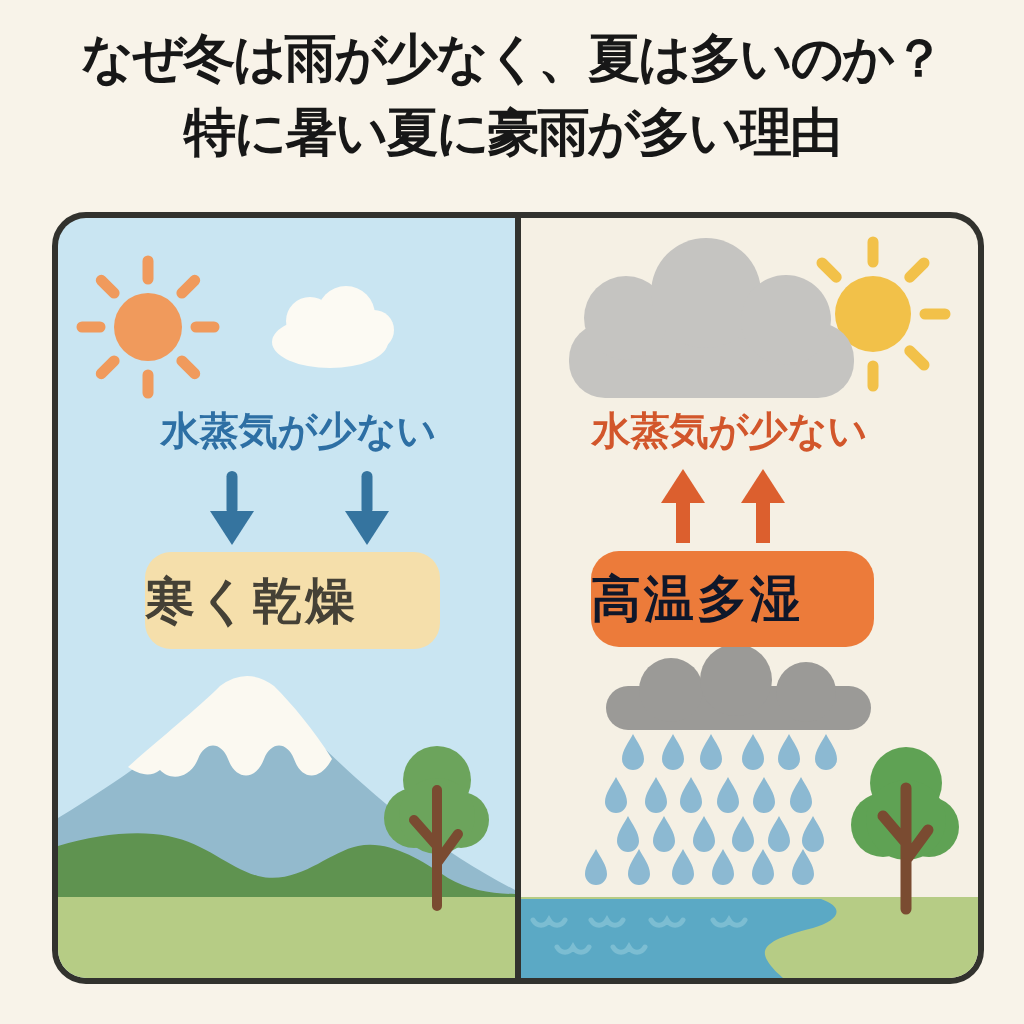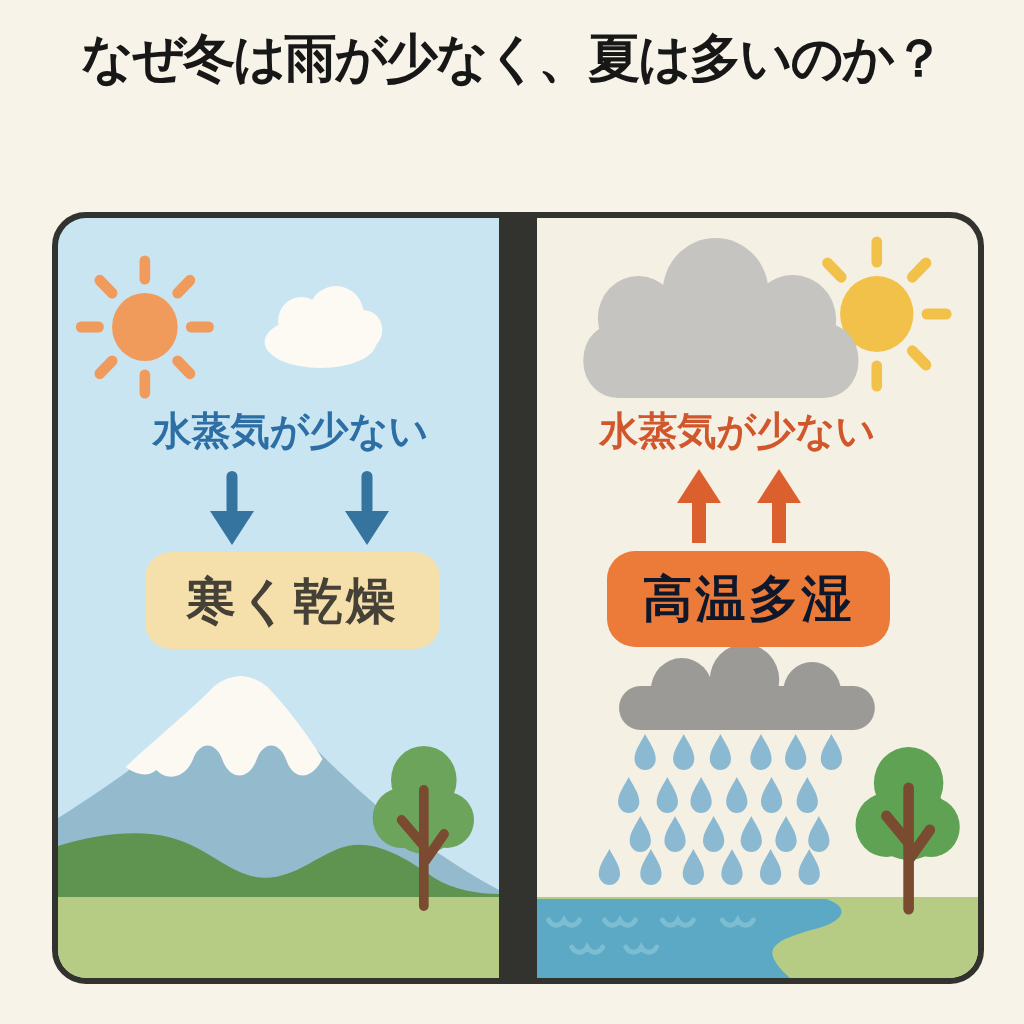--- a/index.html
+++ b/index.html
@@ -14,59 +14,59 @@
     position:absolute;top:22px;left:0;width:1024px;
     text-align:center;color:var(--title-color,#171717);
     font-weight:900;font-size:52px;line-height:1.42;
     letter-spacing:-2px;
   }
   .frame{
     position:absolute;left:52px;top:212px;width:932px;height:772px;
     box-sizing:border-box;border:6px solid var(--frame-border,#32322e);
     border-radius:34px;overflow:hidden;display:flex;
     background:var(--frame-border,#32322e);
-    gap:16px;
   }
   .panel{position:relative;width:457px;height:760px;overflow:hidden;}
   .divider{width:6px;height:760px;background:var(--frame-border,#32322e);}
   .scene{position:absolute;inset:0;width:100%;height:100%;display:block;}
   .sky-winter{fill:var(--winter-sky,#c9e5f2);}
   .sky-summer{fill:var(--summer-sky,#f5f0e4);}
   .vapor{
     position:absolute;top:193px;left:0;width:100%;
     text-align:center;font-size:39px;font-weight:800;line-height:1;
     letter-spacing:0px;
   }
   .vapor.winter-text{color:var(--winter-accent,#2d6fa4);transform:translateX(12px);}
   .vapor.summer-text{color:var(--summer-accent,#d2562b);transform:translateX(-20px);}
   .arrows{position:absolute;display:flex;}
   .arrows.winter-arrows{top:251px;left:150px;gap:87px;}
   .arrows.summer-arrows{top:249px;left:138px;gap:32px;}
   .condition-box{
-    position:absolute;display:flex;align-items:center;justify-content:center;
+    position:absolute;display:flex;align-items:center;justify-content:flex-start;
     font-weight:800;font-size:50px;letter-spacing:3px;line-height:1;
   }
   .winter-box{
     left:87px;top:334px;width:295px;height:97px;
     background:var(--winter-box-bg,#f5dfab);border-radius:26px;
     color:#454136;
   }
   .summer-box{
     left:70px;top:333px;width:283px;height:96px;
     background:var(--summer-box-bg,#ec7b3a);border-radius:28px;
     color:#0f172a;
   }
 </style>
 </head>
 <body>
 
 <div class="stage">
 
   <div class="title">
     <div>なぜ冬は雨が少なく、夏は多いのか？</div>
+    <div>特に暑い夏に豪雨が多い理由</div>
   </div>
 
   <div class="frame">
 
     <div class="panel">
       <svg class="scene" viewBox="0 0 457 760" preserveAspectRatio="none">
         <rect class="sky-winter" x="0" y="0" width="457" height="760"></rect>
 
         <g>
           <circle cx="90" cy="109" r="34" fill="#f09a5c"></circle>

